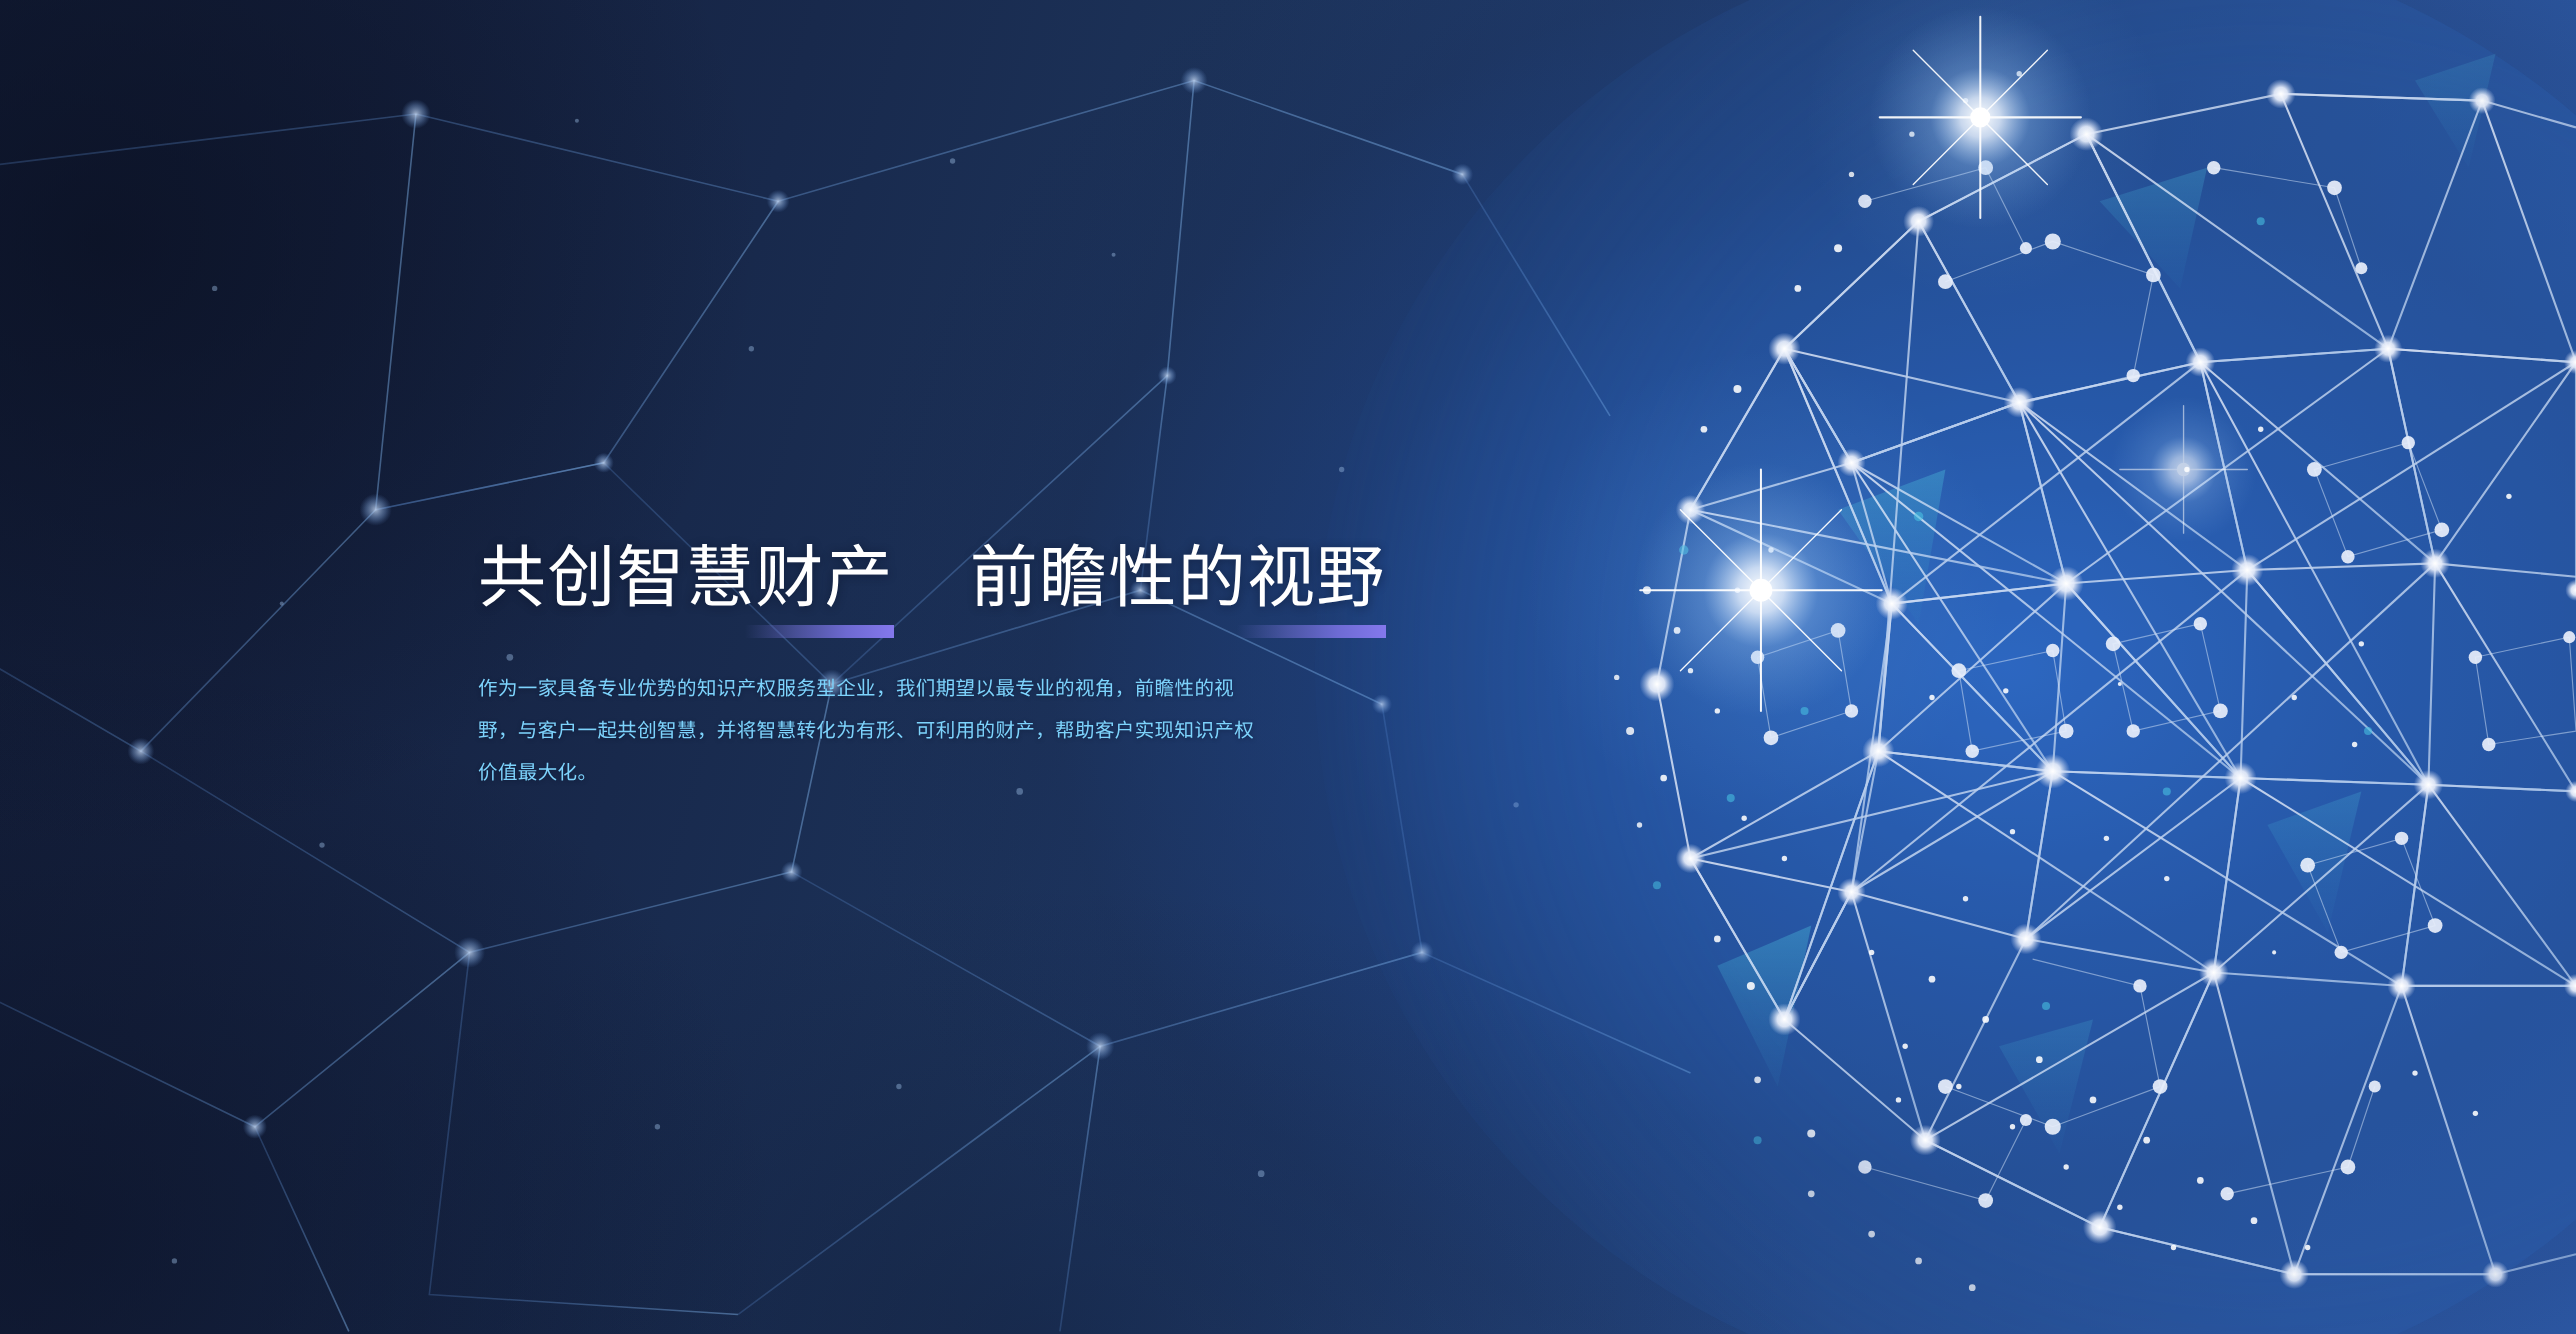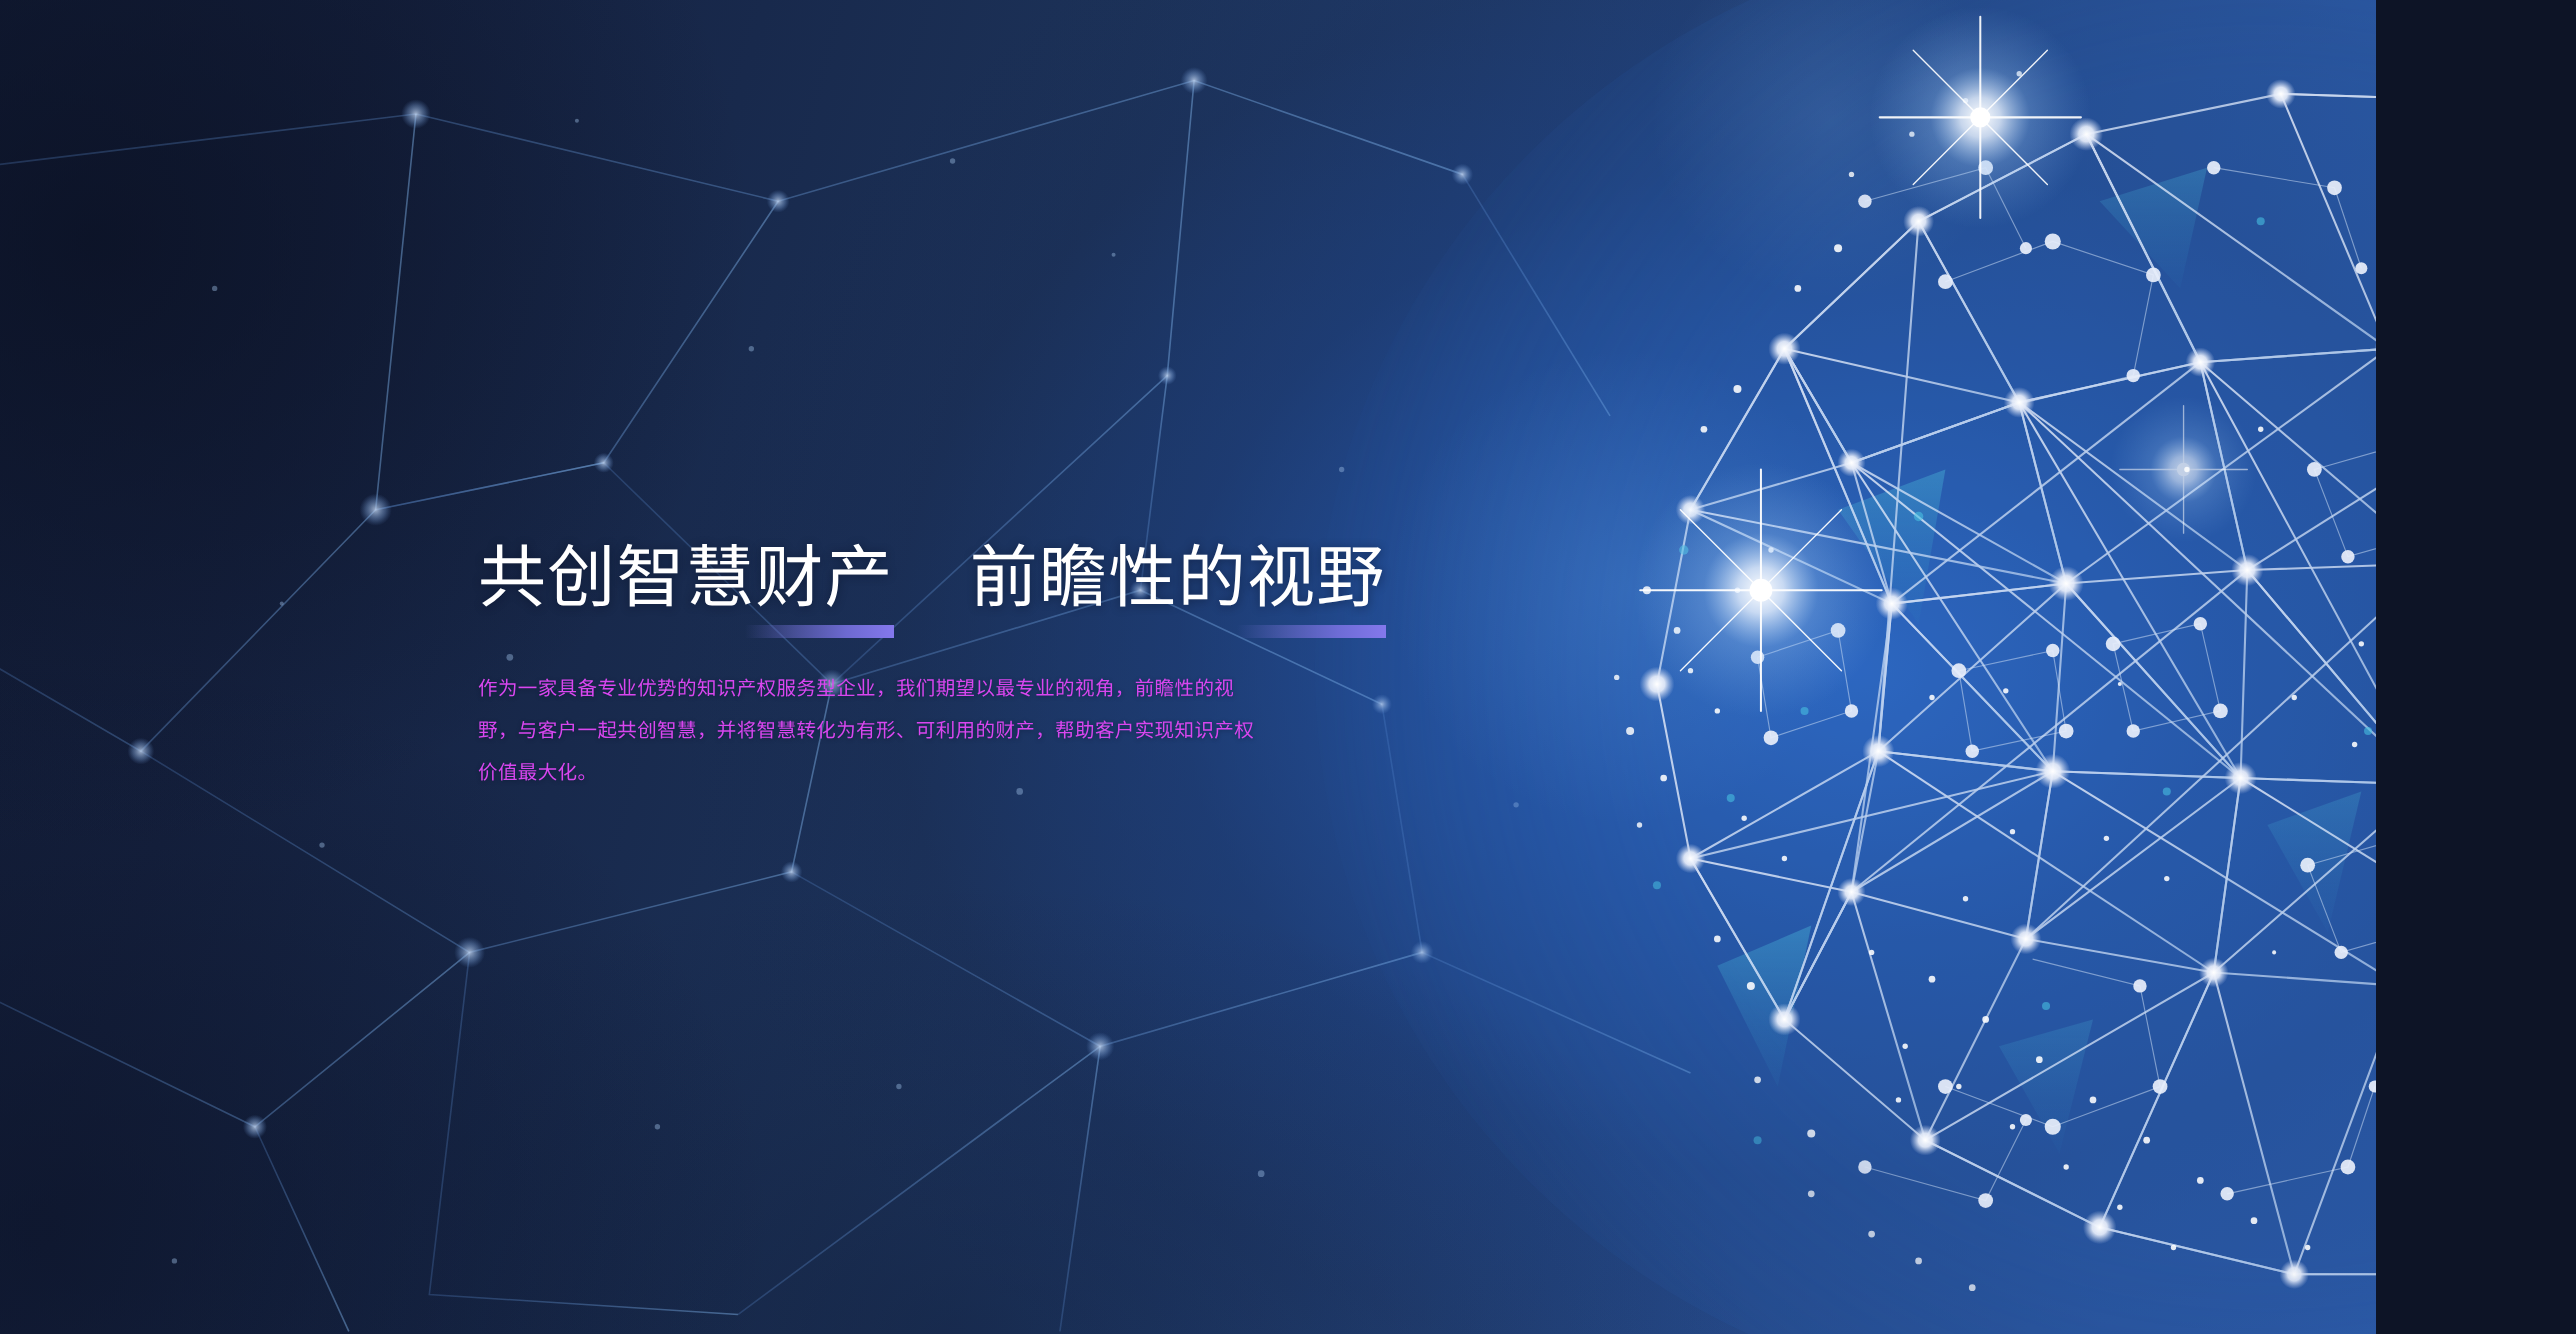--- a/index.html
+++ b/index.html
@@ -7,21 +7,21 @@
     margin: 0;
     padding: 0;
     background: #0d1426;
   }
   body {
     font-family: "Liberation Sans", "DejaVu Sans", sans-serif;
   }
 
   .banner {
     position: relative;
-    width: 2376px;
+    width: 2576px;
     height: 1334px;
     overflow: hidden;
     background: #16223f;
     user-select: none;
   }
 
   
   .bg-base {
     position: absolute;
     inset: 0;
@@ -98,21 +98,21 @@
     background: linear-gradient(90deg,
       rgba(125,114,222,0.0) 0%,
       rgba(109,108,206,0.55) 34%,
       rgba(118,112,222,0.90) 68%,
       #8478ec 100%);
   }
   .body-copy {
     margin-top: 54px;
     font-size: 19.5px;
     line-height: 42px;
-    color: #d946ef;
+    color: #7dd3fc;
     letter-spacing: 0.4px;
     max-width: 778px;
     text-shadow: 0 0.7px 4px rgba(6,14,34,0.40);
   }
 </style>
 </head>
 <body>
 
 <div class="banner">
 

